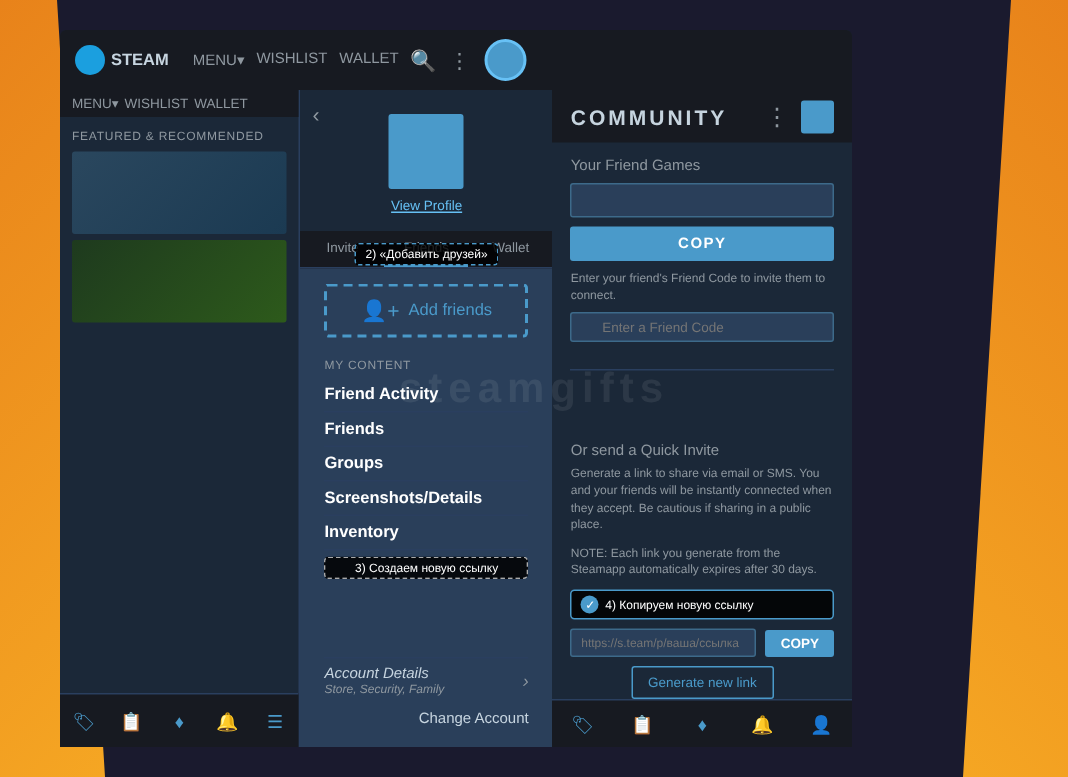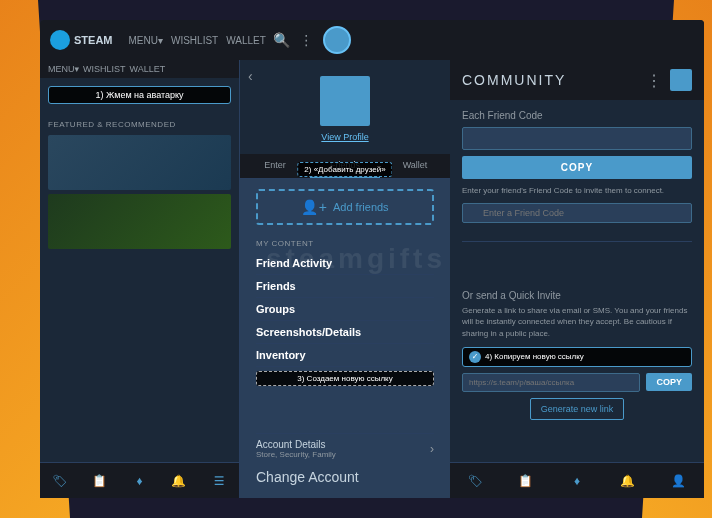--- a/index.html
+++ b/index.html
@@ -32,21 +32,21 @@
       background: linear-gradient(225deg, #e8821a, #f5a623);
       clip-path: polygon(40% 0, 100% 0, 100% 100%, 0 100%);
       z-index: 0;
     }
 
     
     .main-container {
       position: absolute;
       left: 40px;
       top: 20px;
-      width: 664px;
+      width: 528px;
       height: 478px;
       background: #1b2838;
       border-radius: 4px;
       z-index: 1;
       display: flex;
       flex-direction: column;
     }
 
     
     .steam-header {
@@ -296,37 +296,39 @@
     .account-section {
       margin-top: auto;
       padding: 8px 16px;
     }
     .account-item {
       display: flex;
       align-items: center;
       justify-content: space-between;
       padding: 5px 0;
       border-top: 1px solid #2a3f5f;
+      font-style: italic;
     }
     .account-title {
       font-size: 10px;
       color: #c6d4df;
     }
     .account-sub {
       font-size: 8px;
       color: #8f98a0;
     }
     .account-arrow {
       color: #8f98a0;
       font-size: 12px;
     }
     .change-account {
-      font-size: 14px;
+      font-size: 10px;
       color: #c6d4df;
       padding: 5px 0;
+      text-align: right;
     }
 
     .annotation-3 {
       background: rgba(0,0,0,0.85);
       border: 1px dashed #aaa;
       color: #fff;
       font-size: 8px;
       padding: 2px 6px;
       border-radius: 3px;
       margin: 4px 16px;
@@ -344,21 +346,21 @@
     .community-header {
       background: #171a21;
       height: 40px;
       display: flex;
       align-items: center;
       justify-content: space-between;
       padding: 0 12px;
     }
     .community-title {
       font-size: 14px;
-      font-weight: normal;
+      font-weight: bold;
       color: #c6d4df;
       letter-spacing: 2px;
     }
     .community-right {
       display: flex;
       align-items: center;
       gap: 8px;
     }
     .community-dots {
       color: #8f98a0;
@@ -562,23 +564,20 @@
 
   <div class="content-area">
 
     <div class="left-panel">
       <div class="left-nav">
         <span>MENU▾</span>
         <span>WISHLIST</span>
         <span>WALLET</span>
       </div>
 
-      <div class="annotation-box-1">
-        <span>1) Жмем на аватарку</span>
-      </div>
 
       <div class="featured-section">
         <div class="featured-label">FEATURED &amp; RECOMMENDED</div>
         <div class="featured-images">
           <div class="featured-img"></div>
           <div class="featured-img-2"></div>
         </div>
       </div>
 
       <div class="left-bottom-nav">
@@ -597,21 +596,21 @@
         <div class="profile-avatar"></div>
         <button class="view-profile-btn">View Profile</button>
       </div>
 
       <div class="annotation-2">
         <span>2) «Добавить друзей»</span>
       </div>
 
       <div class="profile-tabs">
         <div class="profile-tab">
-          <span>Enter</span>
+          <span>Invite</span>
         </div>
         <div class="profile-tab active">
           <span>Friends</span>
         </div>
         <div class="profile-tab">
           <span>Wallet</span>
         </div>
       </div>
 
       <button class="add-friends-btn">
@@ -648,33 +647,36 @@
     <div class="right-panel">
       <div class="community-header">
         <span class="community-title">COMMUNITY</span>
         <div class="community-right">
           <span class="community-dots">⋮</span>
           <div class="community-square"></div>
         </div>
       </div>
 
       <div class="friends-code-section">
-        <div class="section-title">Each Friend Code</div>
+        <div class="section-title">Your Friend Games</div>
         <input class="code-input" type="text" value="" style="">
         <button class="copy-btn">COPY</button>
         <div class="invite-desc">Enter your friend's Friend Code to invite them to connect.</div>
         <input class="friend-code-input" type="text" placeholder="Enter a Friend Code" style="">
       </div>
 
       <div class="divider"></div>
 
       <div class="quick-invite-section">
         <div class="quick-invite-title">Or send a Quick Invite</div>
         <div class="quick-invite-desc">Generate a link to share via email or SMS. You and your friends will be instantly connected when they accept. Be cautious if sharing in a public place.</div>
 
+        <div class="quick-invite-desc">
+          <span>NOTE: Each link you generate from the Steamapp automatically expires after 30 days.</span>
+        </div>
 
         <div class="annotation-4">
           <div class="check-icon">✓</div>
           <span>4) Копируем новую ссылку</span>
         </div>
 
         <div class="link-row">
           <input class="link-input" type="text" placeholder="https://s.team/p/ваша/ссылка" style="">
           <button class="copy-btn-small">COPY</button>
         </div>

